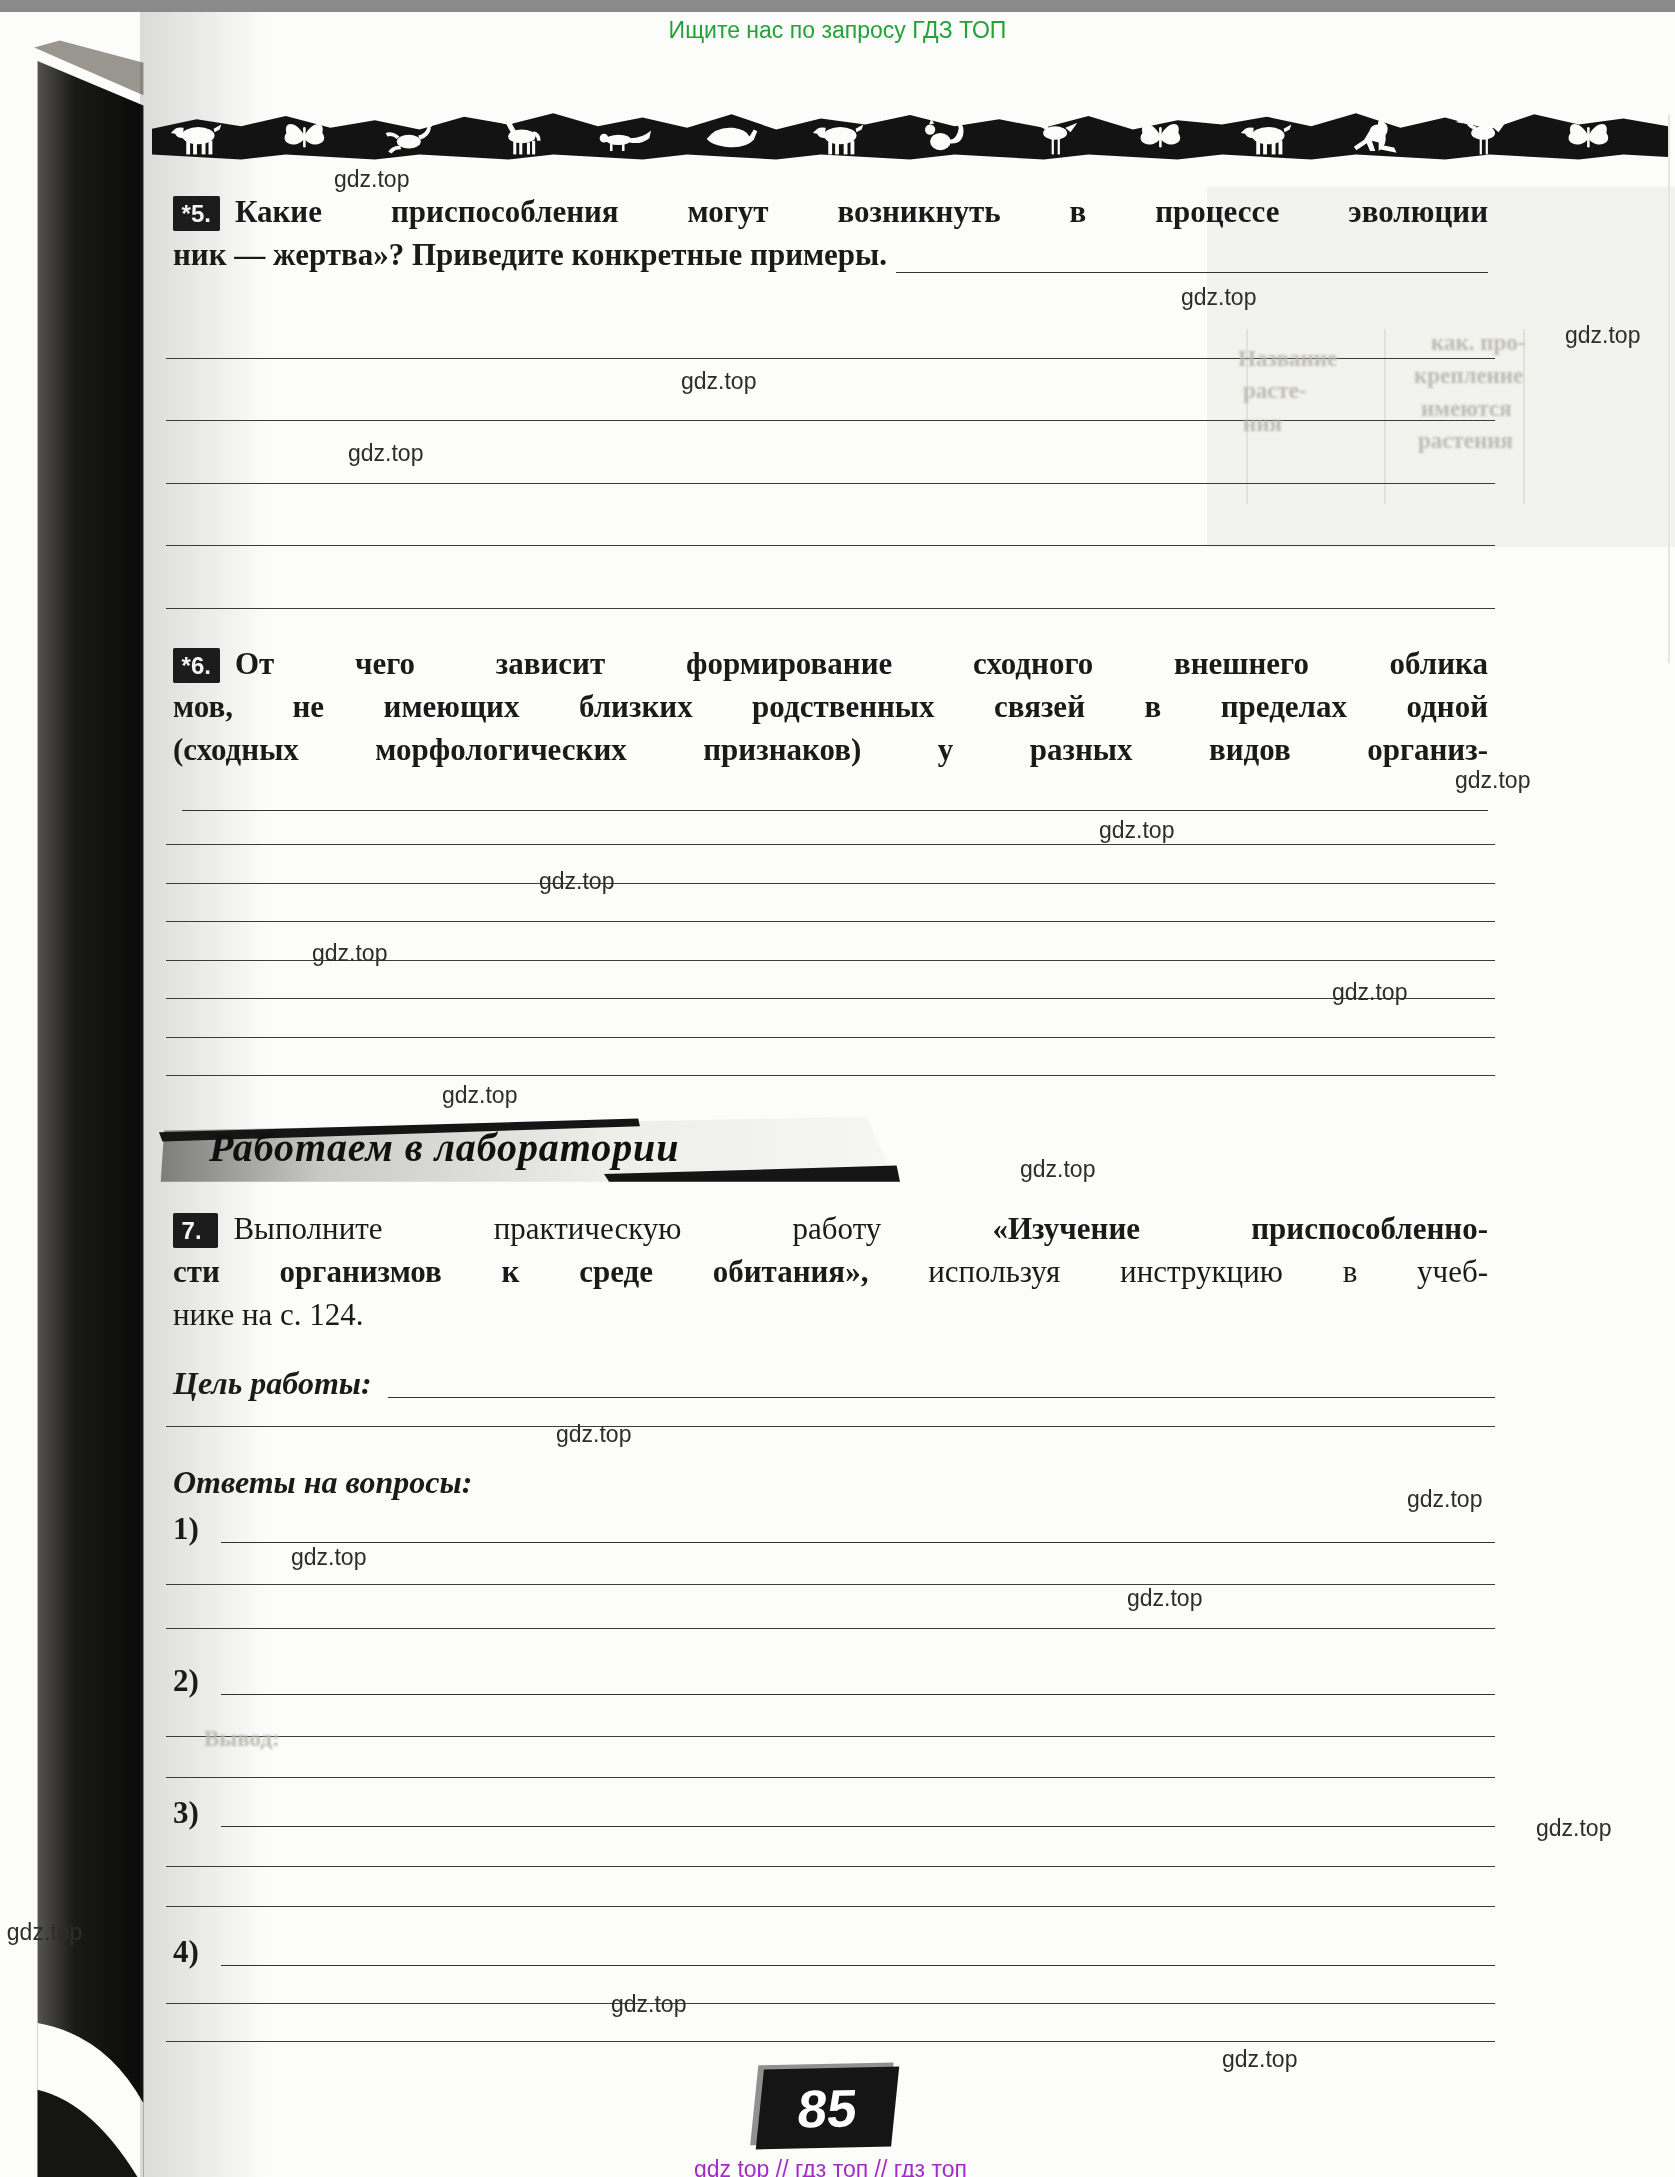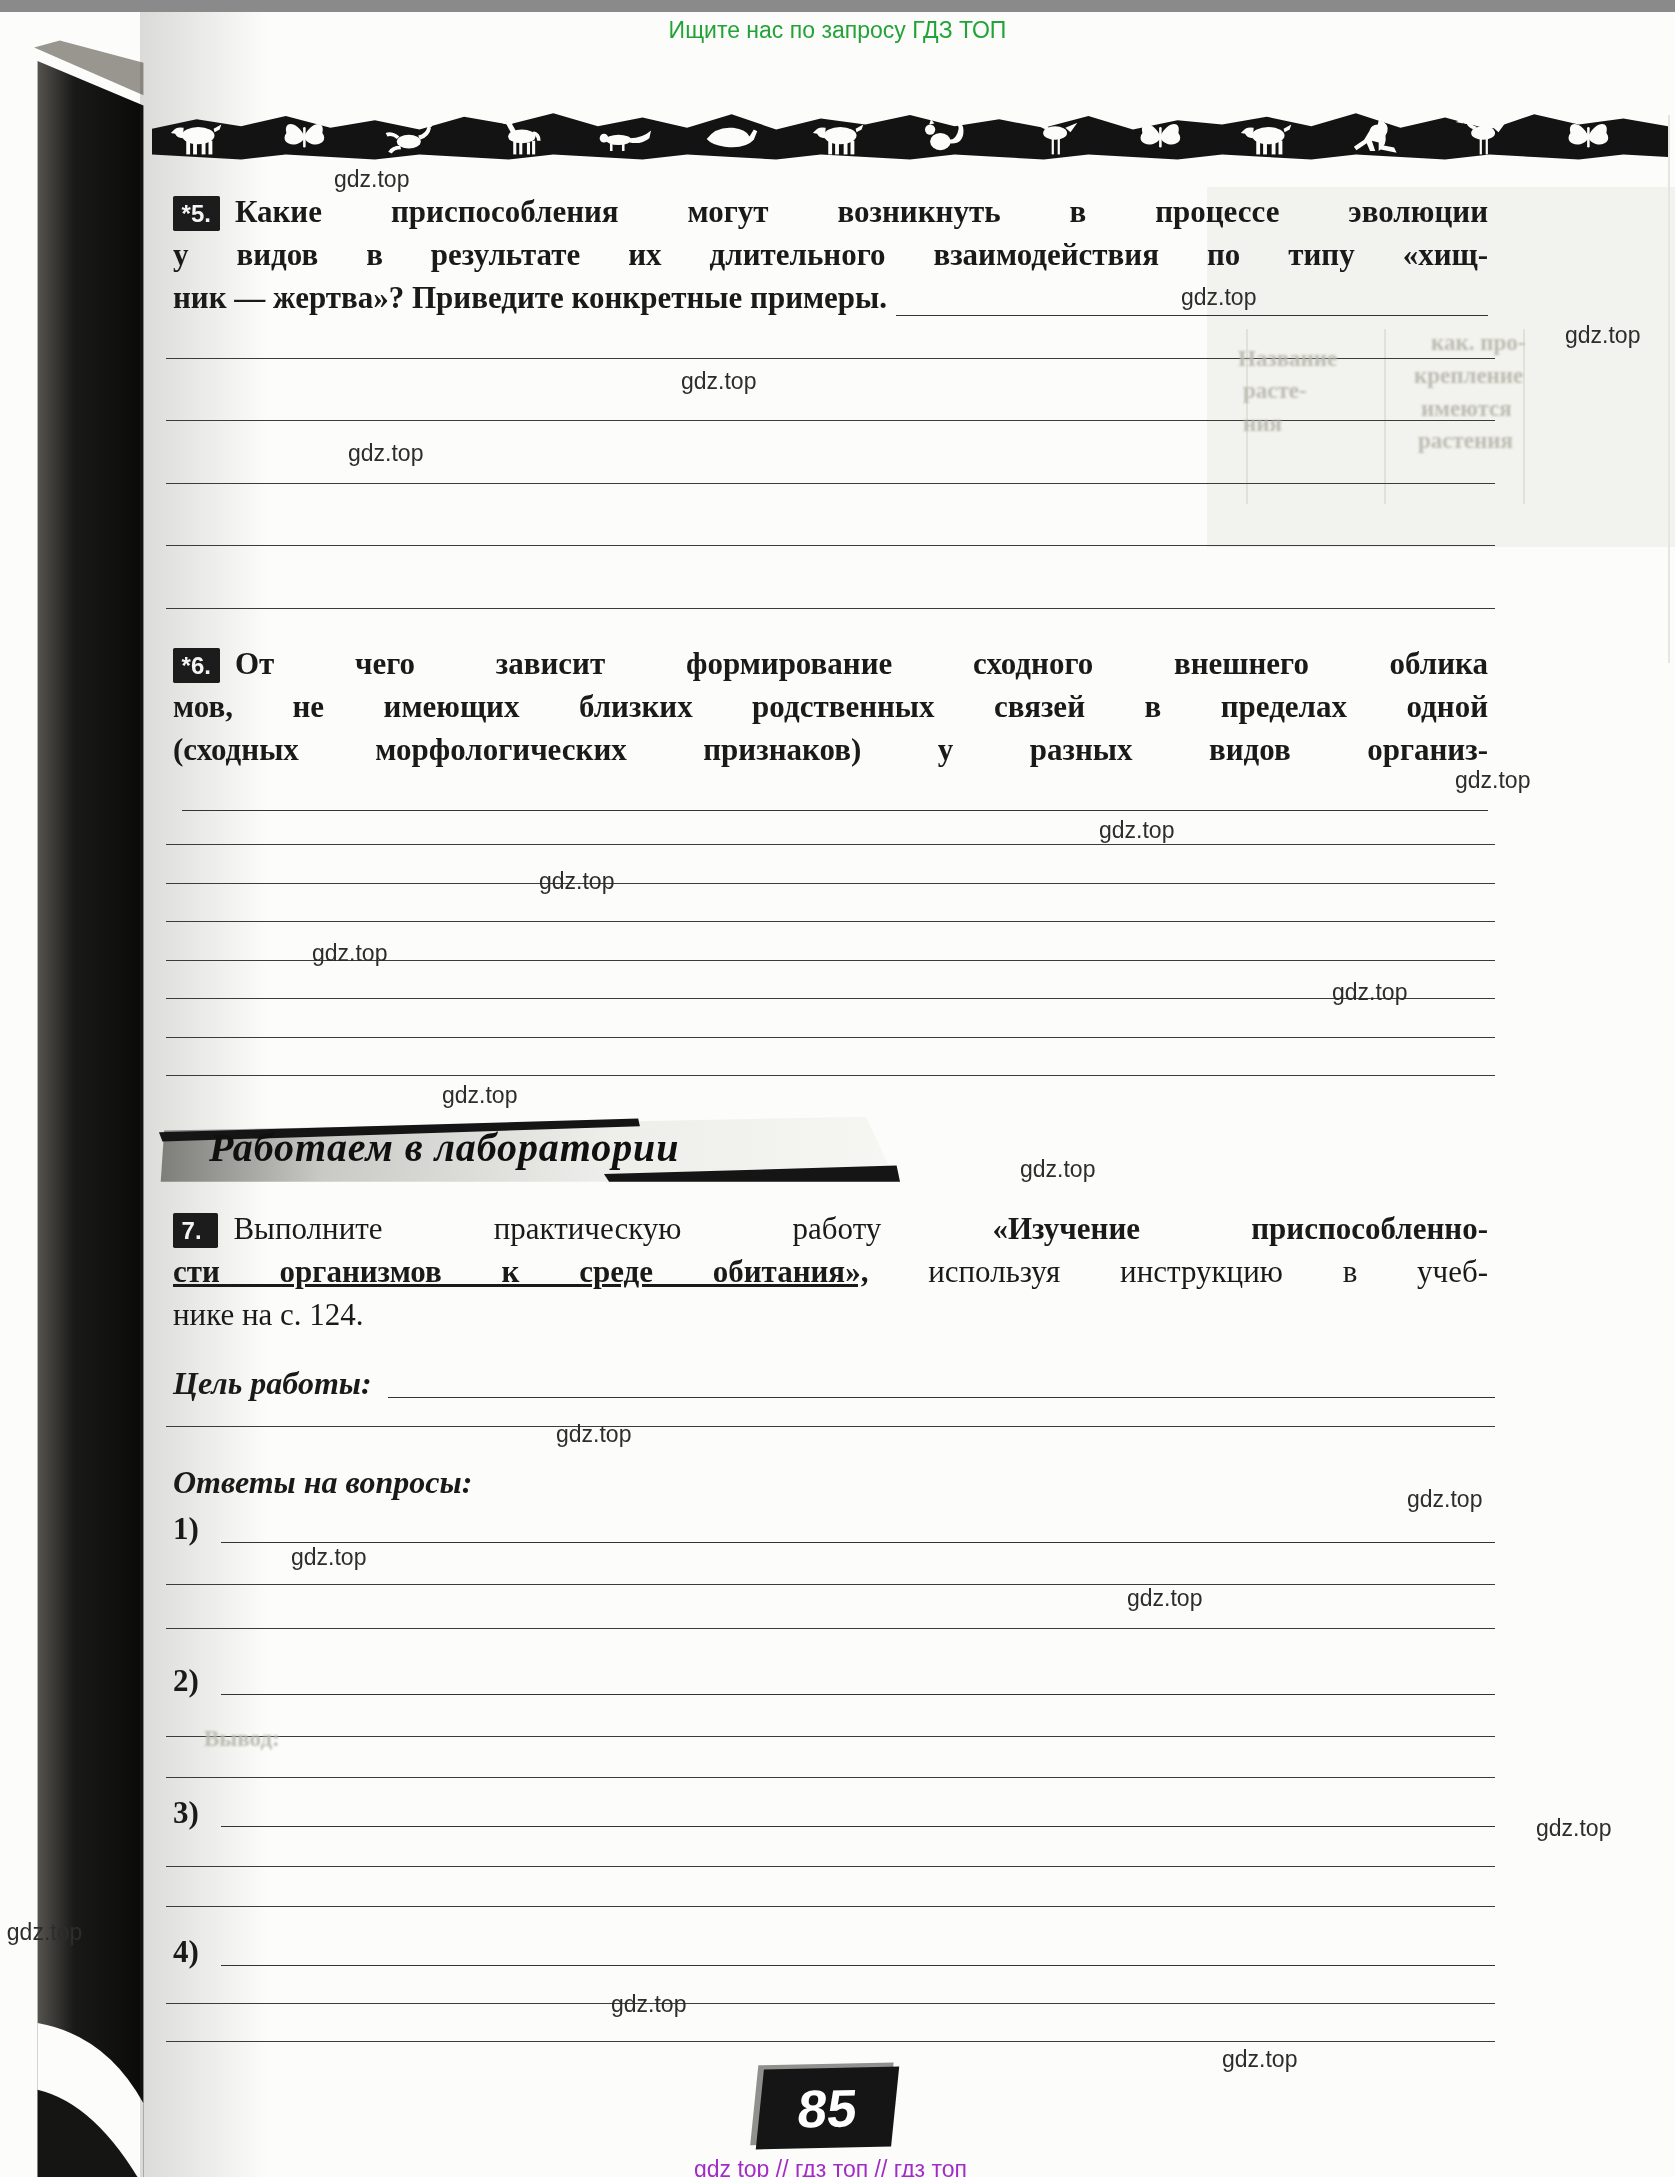--- a/index.html
+++ b/index.html
@@ -198,37 +198,36 @@
     <div class="abs rline" style="top: 1572px; border-top-color: rgb(60, 60, 60);"></div>
     <div class="abs rline" style="top: 1616px; border-top-color: rgb(60, 60, 60);"></div>
     <div class="abs rline" style="top: 1724px; border-top-color: rgb(60, 60, 60);"></div>
     <div class="abs rline" style="top: 1765px; border-top-color: rgb(60, 60, 60);"></div>
     <div class="abs rline" style="top: 1854px; border-top-color: rgb(60, 60, 60);"></div>
     <div class="abs rline" style="top: 1894px; border-top-color: rgb(60, 60, 60);"></div>
     <div class="abs rline" style="top: 1991px; border-top-color: rgb(60, 60, 60);"></div>
     <div class="abs rline" style="top: 2029px; border-top-color: rgb(60, 60, 60);"></div>
     <div class="abs q qbold" style="top: 178px;">
       <div class="qline"><span class="qbadge">*5.</span><span class="seg">Какие приспособления могут возникнуть в процессе эволюции</span></div>
-      <div class="qline"><span class="seg">у видов в результате их длительного взаимодействия по типу «хищ-</span></div>
       <div class="qrow">
         <span class="seg">ник — жертва»? Приведите конкретные примеры.</span>
         <span class="fillline"></span>
       </div>
     </div>
     <div class="abs q qbold" style="top: 630px;">
       <div class="qline"><span class="qbadge">*6.</span><span class="seg">От чего зависит формирование сходного внешнего облика</span></div>
       <div class="qline"><span class="seg">мов, не имеющих близких родственных связей в пределах одной</span></div>
       <div class="qline"><span class="seg">(сходных морфологических признаков) у разных видов организ-</span></div>
       <div class="qrow">
         <span class="fillline"></span>
       </div>
     </div>
     <div class="abs q" style="top: 1195px;">
       <div class="qline"><span class="qbadge">7.</span><span class="seg">Выполните практическую работу </span><span class="seg" style="font-weight: bold;">«Изучение приспособленно-</span></div>
-      <div class="qline"><span class="seg" style="font-weight: bold; text-decoration: underline;">сти организмов к среде обитания»,</span><span class="seg"> используя инструкцию в учеб-</span></div>
+      <div class="qline"><span class="seg" style="font-weight: bold;">сти организмов к среде обитания»,</span><span class="seg"> используя инструкцию в учеб-</span></div>
       <div class="qline" style="text-align-last: left;"><span class="seg">нике на с. 124.</span></div>
     </div>
     <div class="abs flexrow" style="top: 1495px;">
       <span class="item-num">1)</span>
       <span class="fillline"></span>
     </div>
     <div class="abs flexrow" style="top: 1647px;">
       <span class="item-num">2)</span>
       <span class="fillline"></span>
     </div>

